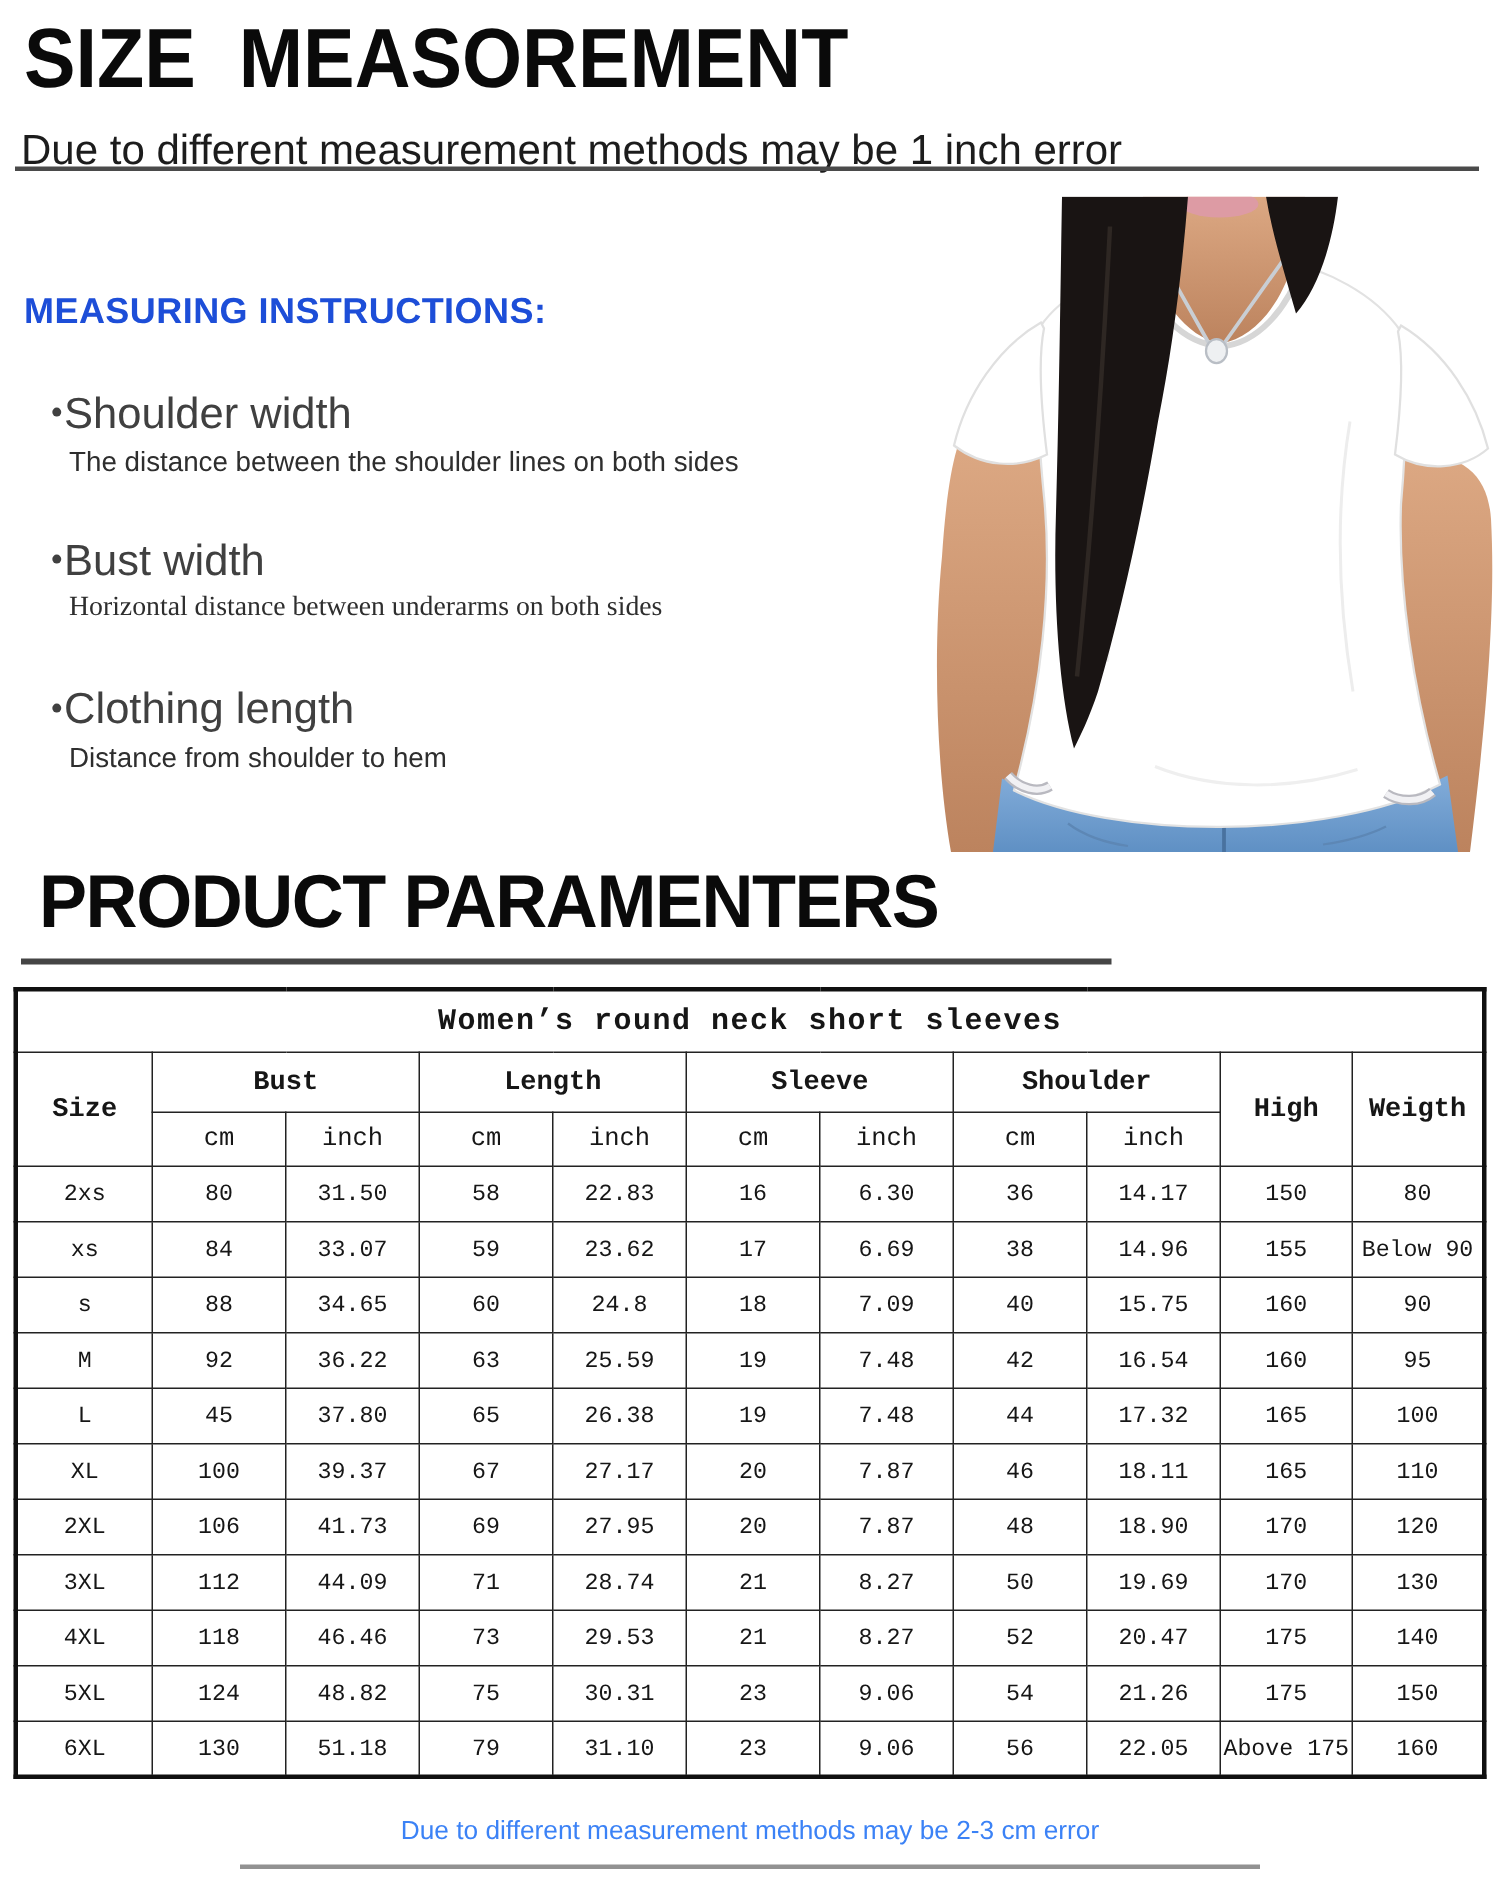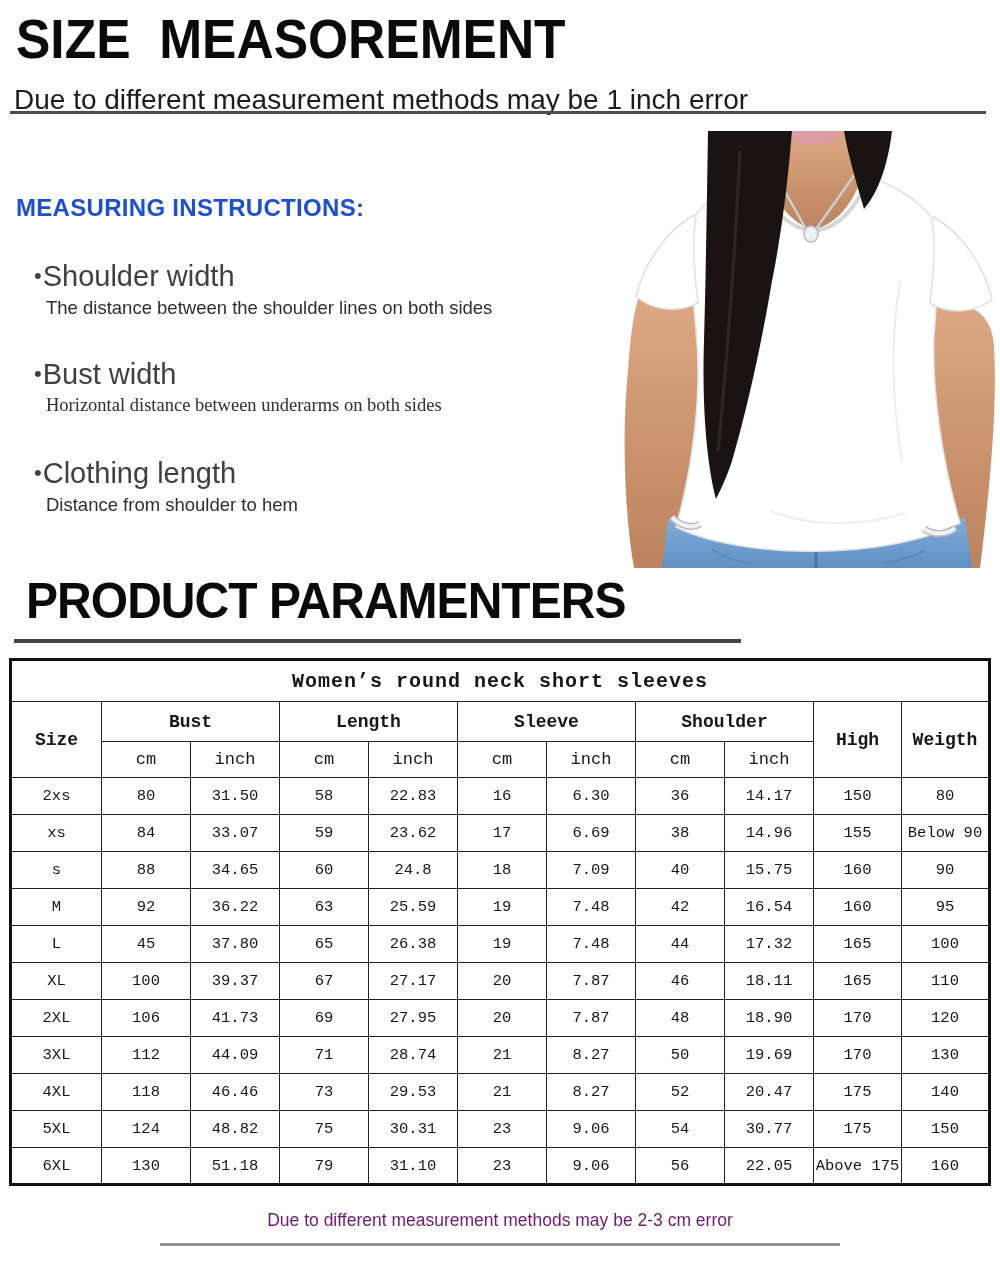--- a/index.html
+++ b/index.html
@@ -52,21 +52,21 @@
     border: 3px solid #101010;
     padding-left: 20px;
   }
   #size-table td, #size-table th { border: 1px solid #222; text-align: center; padding: 0; overflow: hidden; }
   #size-table tr.t-title td { height: 42px; font-size: 20px; font-weight: bold; letter-spacing: 1px; }
   #size-table tr.t-h1 th { height: 40px; font-size: 18px; font-weight: bold; }
   #size-table tr.t-h2 th { height: 36px; font-size: 17px; font-weight: normal; }
   #size-table tbody td { height: 37px; font-size: 15.5px; }
 
   
-  #footer-note { left: 0; top: 1210px; width: 1000px; text-align: center; font-size: 17.5px; color: #701a75; }
+  #footer-note { left: 0; top: 1210px; width: 1000px; text-align: center; font-size: 17.5px; color: #3b82f6; }
   #footer-line { left: 160px; top: 1243px; width: 680px; height: 3px; background: #929292; }
 </style>
 </head>
 <body>
 
 <h1 id="main-title" class="abs">SIZE  MEASOREMENT</h1>
 <div id="subtitle" class="abs">Due to different measurement methods may be 1 inch error</div>
 <div id="divider1" class="abs divider"></div>
 
 <div id="mi-heading" class="abs">MEASURING INSTRUCTIONS:</div>
@@ -303,21 +303,21 @@
       </tr>
       <tr>
         <td>5XL</td>
         <td>124</td>
         <td>48.82</td>
         <td>75</td>
         <td>30.31</td>
         <td>23</td>
         <td>9.06</td>
         <td>54</td>
-        <td>30.77</td>
+        <td>21.26</td>
         <td>175</td>
         <td>150</td>
       </tr>
       <tr>
         <td>6XL</td>
         <td>130</td>
         <td>51.18</td>
         <td>79</td>
         <td>31.10</td>
         <td>23</td>

